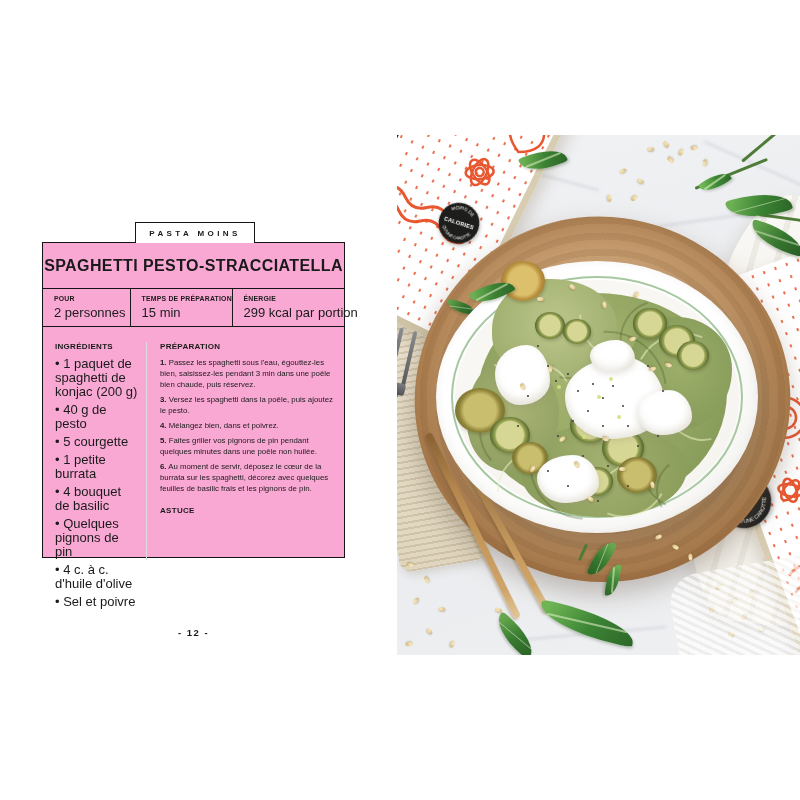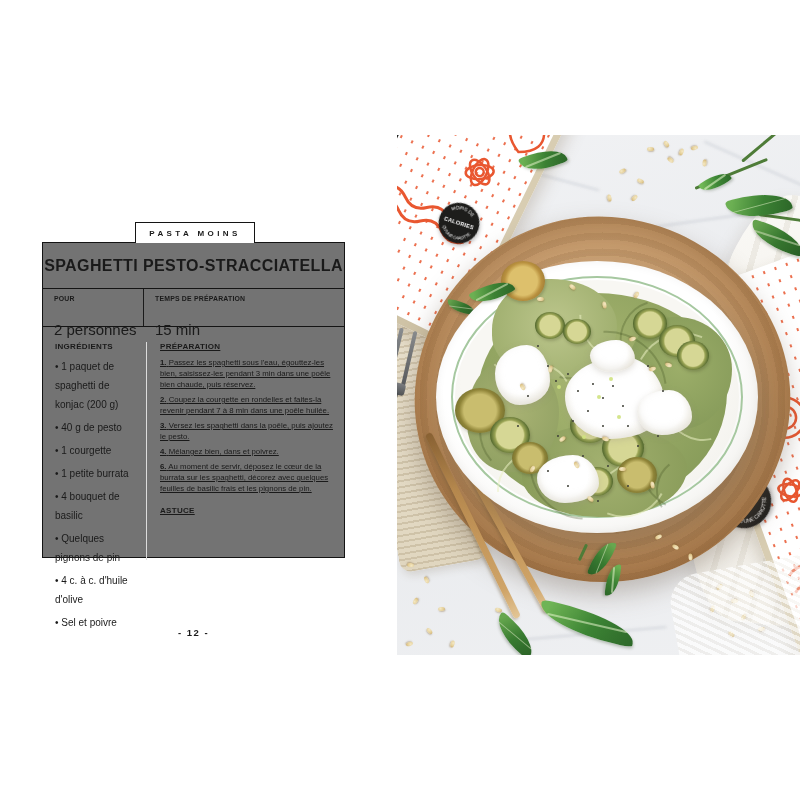--- a/index.html
+++ b/index.html
@@ -10,39 +10,39 @@
   }
   .abs{position:absolute;}
 
   
   .tab{
     left:135px;top:222px;width:118px;height:20px;background:#fff;
     border:1.5px solid #141414;border-bottom:none;display:flex;align-items:center;justify-content:center;
     font-size:8px;font-weight:700;letter-spacing:3.4px;z-index:3;
   }
   .card{
-    left:42px;top:242px;width:303px;height:316px;background:#737373;
+    left:42px;top:242px;width:303px;height:316px;background:#f9a8d4;
     border:1.6px solid #141414;z-index:2;box-sizing:border-box;
   }
   .title-row{height:45px;border-bottom:1.6px solid #141414;display:flex;align-items:center;justify-content:center;}
   .title-row h1{margin:0;font-size:16px;font-weight:800;letter-spacing:.4px;white-space:nowrap;}
   .meta-row{height:37px;border-bottom:1.6px solid #141414;display:flex;}
   .meta-col{box-sizing:border-box;padding:6px 4px 0 11px;}
   .meta-col:nth-of-type(1){width:100px;}
   .meta-col:nth-of-type(2){width:102px;}
   .meta-col:nth-of-type(3){flex:1;}
   .meta-col + .meta-col{border-left:1px solid #1a1a1a;}
   .meta-label{font-size:6.9px;font-weight:700;letter-spacing:.2px;white-space:nowrap;}
-  .meta-value{font-size:15px;margin-top:19px;white-space:nowrap;}
+  .meta-value{font-size:13px;margin-top:3px;white-space:nowrap;}
   .body-row{display:flex;box-sizing:border-box;padding-top:15px;height:233px;}
   .ing-col{width:104px;box-sizing:border-box;padding:0 7px 0 12px;border-right:1px solid #dcdcdc;}
-  .prep-col{flex:1;box-sizing:border-box;padding:0 10px 0 13px;text-decoration:underline;}
+  .prep-col{flex:1;box-sizing:border-box;padding:0 10px 0 13px;}
   .sec-head{font-size:8px;font-weight:700;letter-spacing:.3px;margin:0 0 6px 0;}
   ul.ing, ol.steps{list-style:none;margin:0;padding:0;}
-  ul.ing li{font-size:10px;line-height:19px;margin-bottom:4px;}
+  ul.ing li{font-size:13px;line-height:14px;margin-bottom:4px;}
   ul.ing li::before{content:"• ";}
   ol.steps li{font-size:7.8px;line-height:11px;margin-bottom:4px;}
   ol.steps b{font-weight:700;}
   .tip-head{margin-top:12px;}
   .tip-text{font-size:7.8px;line-height:11px;margin:0;}
   .page-num{left:42px;top:627px;width:303px;text-align:center;font-size:9.5px;font-weight:700;letter-spacing:1.5px;}
 
   
   .photo{
     left:397px;top:135px;width:403px;height:520px;overflow:hidden;z-index:1;
@@ -157,45 +157,49 @@
       <div class="meta-col">
         <div class="meta-label">POUR</div>
         <div class="meta-value">2 personnes</div>
       </div>
 
       <div class="meta-col">
         <div class="meta-label">TEMPS DE PRÉPARATION</div>
         <div class="meta-value">15 min</div>
       </div>
 
+      <div class="meta-col">
+        <div class="meta-label">ÉNERGIE</div>
+        <div class="meta-value">299 kcal par portion</div>
+      </div>
     </div>
 
   <div class="body-row">
     <div class="ing-col">
       <h4 class="sec-head">INGRÉDIENTS</h4>
       <ul class="ing">
 
       <li>1 paquet de spaghetti de konjac (200 g)</li>
           <li>40 g de pesto</li>
-          <li>1 courgette</li>
+          <li>5 courgette</li>
           <li>1 petite burrata</li>
           <li>4 bouquet de basilic</li>
           <li>Quelques pignons de pin</li>
           <li>4 c. à c. d'huile d'olive</li>
           <li>Sel et poivre</li>
         </ul>
     </div>
     <div class="prep-col">
       <h4 class="sec-head">PRÉPARATION</h4>
       <ol class="steps">
 
       <li><b>1.</b> <span>Passez les spaghetti sous l'eau, égouttez-les bien, saisissez-les pendant 3 min dans une poêle bien chaude, puis réservez.</span></li>
-          <li><b>2.</b> <span>Coupez la courgette en rondelles et faites-la revenir pendant 7 à 8 min dans une poêle huilée.</span></li>
           <li><b>3.</b> <span>Versez les spaghetti dans la poêle, puis ajoutez le pesto.</span></li>
           <li><b>4.</b> <span>Mélangez bien, dans et poivrez.</span></li>
+          <li><b>5.</b> <span>Faites griller vos pignons de pin pendant quelques minutes dans une poêle non huilée.</span></li>
           <li><b>6.</b> <span>Au moment de servir, déposez le cœur de la burrata sur les spaghetti, décorez avec quelques feuilles de basilic frais et les pignons de pin.</span></li>
         </ol>
       <h4 class="sec-head tip-head">ASTUCE</h4>
     </div>
   </div>
 </div>
 
 <div class="abs page-num">- 12 -</div>
 
 <div class="abs photo">

